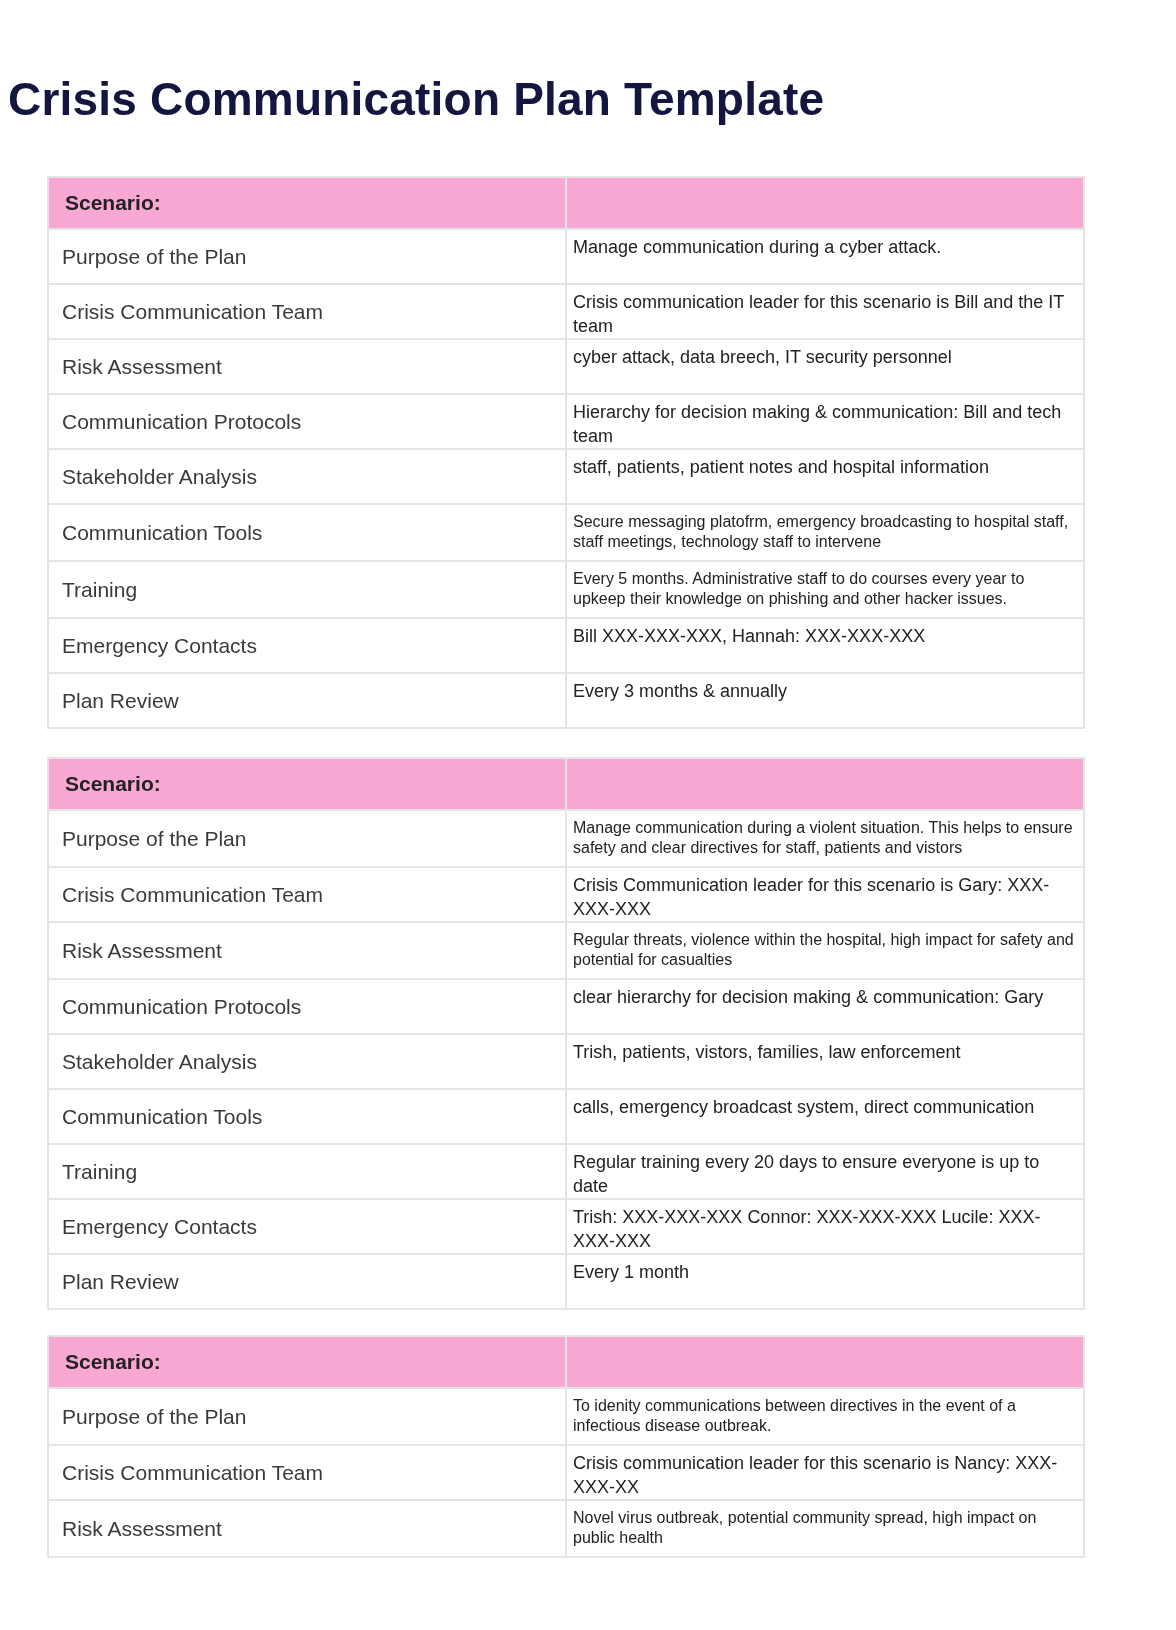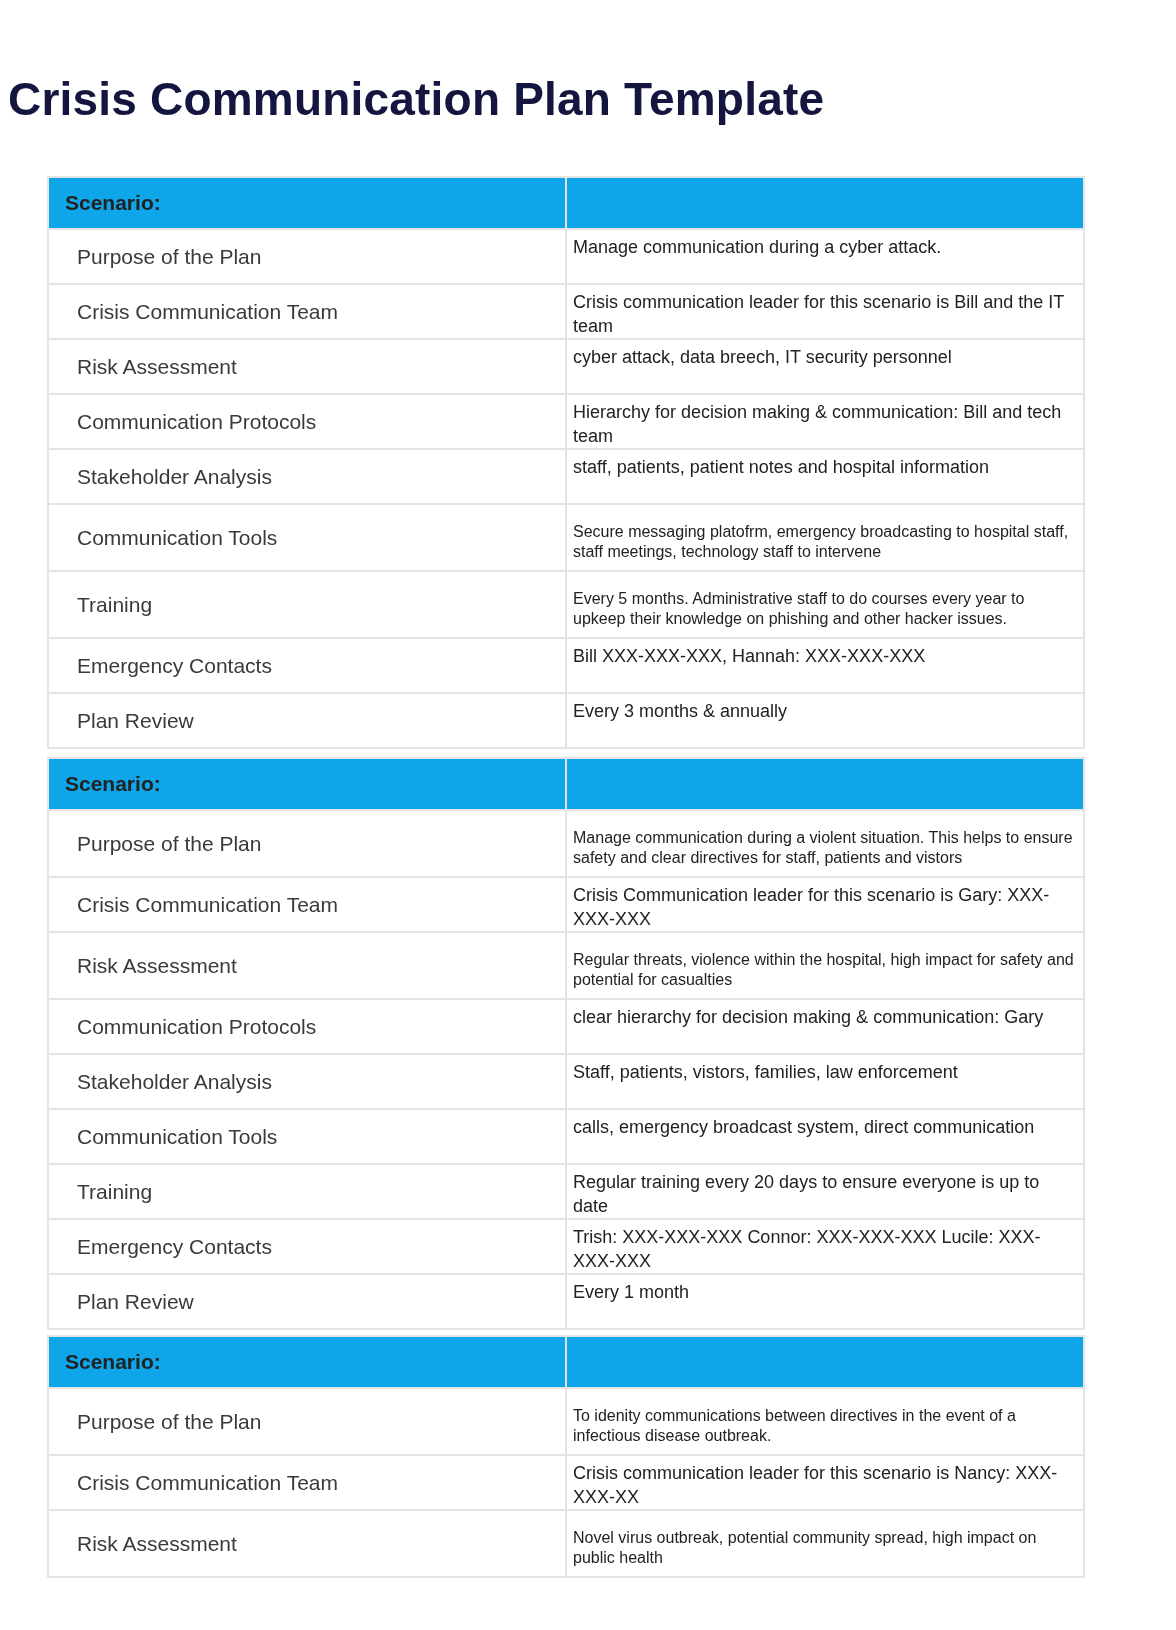--- a/index.html
+++ b/index.html
@@ -3,25 +3,25 @@
 <meta charset="utf-8">
 <style>
   html, body { margin: 0; padding: 0; background: #ffffff; }
   body { width: 1176px; height: 1630px; overflow: hidden; position: relative; font-family: "Liberation Sans", sans-serif; color: #2b2b2b; }
   .title { position: absolute; top: 64px; left: 0; width: 1176px; text-align: left; font-weight: bold; font-size: 46px; color: #15163f; letter-spacing: 0.2px; margin: 8px; }
   .scenario { position: absolute; left: 47px; width: 1038px; border-collapse: collapse; table-layout: fixed; }
   .scenario.s1 { top: 176px; }
   .scenario.s2 { top: 757px; }
   .scenario.s3 { top: 1335px; }
   .scenario td { border: 2px solid #e4e4e4; vertical-align: top; }
-  .scenario .hdr td { background: #0ea5e9; height: 50px; padding: 0 16px; vertical-align: middle; font-weight: bold; font-size: 21px; color: #222; }
+  .scenario .hdr td { background: #f9a8d4; height: 50px; padding: 0 16px; vertical-align: middle; font-weight: bold; font-size: 21px; color: #222; }
   .scenario .hdr td.blank { padding: 0; }
-  .scenario td.label { width: 290px; height: 48px; padding: 0 28px; vertical-align: middle; font-size: 21px; color: #3a3a3a; }
+  .scenario td.label { width: 290px; height: 48px; padding: 0 13px; vertical-align: middle; font-size: 21px; color: #3a3a3a; }
   .scenario td.value { padding: 5px 6px 0 6px; font-size: 18px; color: #222; line-height: 24px; }
-  .scenario td.value.small { font-size: 16px; line-height: 20px; padding-top: 17px; }
+  .scenario td.value.small { font-size: 16px; line-height: 20px; padding-top: 7px; }
   .scenario .row td { height: 48px; }
 </style>
 </head>
 <body>
 
 <h1 class="title">Crisis Communication Plan Template</h1>
 
 <table class="scenario s1">
   <tbody>
       <tr class="hdr">
@@ -84,21 +84,21 @@
   <tr class="row">
         <td class="label">Risk Assessment</td>
         <td class="value small">Regular threats, violence within the hospital, high impact for safety and potential for casualties</td>
       </tr>
   <tr class="row">
         <td class="label">Communication Protocols</td>
         <td class="value">clear hierarchy for decision making &amp; communication: Gary</td>
       </tr>
   <tr class="row">
         <td class="label">Stakeholder Analysis</td>
-        <td class="value">Staff, patients, vistors, families, law enforcement</td>
+        <td class="value">Trish, patients, vistors, families, law enforcement</td>
       </tr>
   <tr class="row">
         <td class="label">Communication Tools</td>
         <td class="value">calls, emergency broadcast system, direct communication</td>
       </tr>
   <tr class="row">
         <td class="label">Training</td>
         <td class="value">Regular training every 20 days to ensure everyone is up to date</td>
       </tr>
   <tr class="row">

